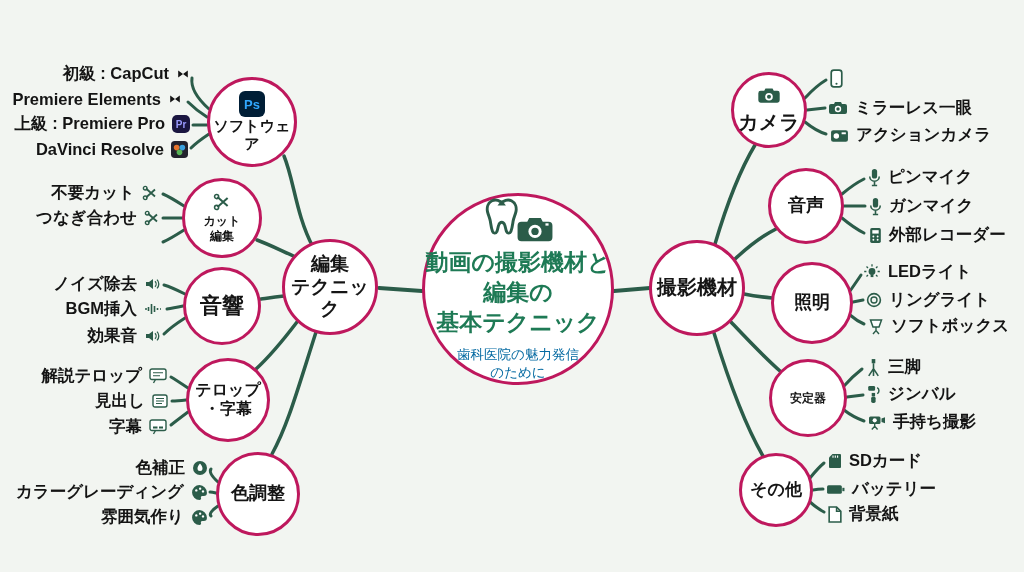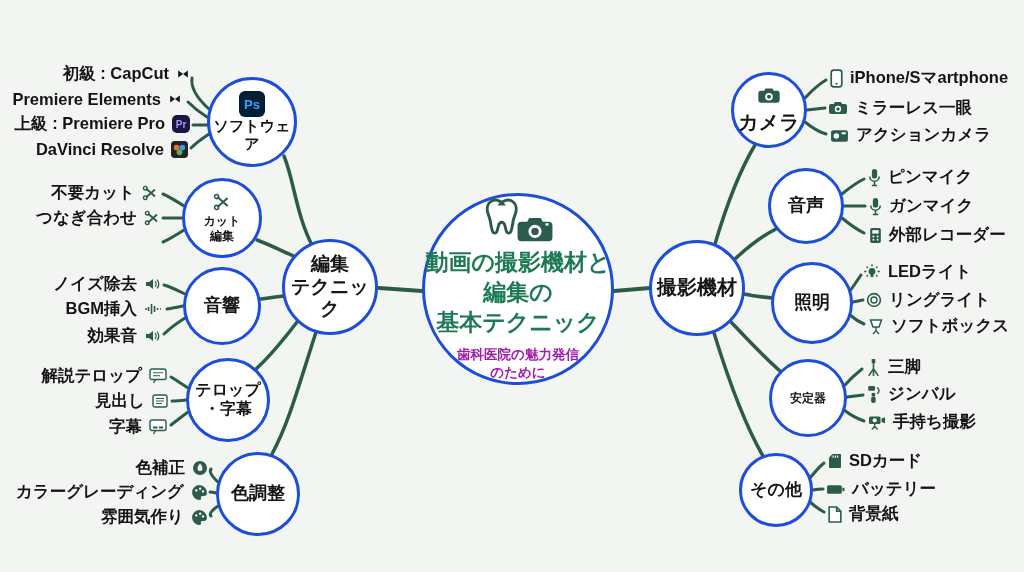--- a/index.html
+++ b/index.html
@@ -1,26 +1,26 @@
 <!DOCTYPE html>
 <html><head>
 <meta charset="utf-8">
 <style>
   html,body{margin:0;padding:0}
   .canvas{position:relative;width:1024px;height:572px;background:#f2f5f1;
     font-family:"Liberation Sans","DejaVu Sans",sans-serif;overflow:hidden}
   svg.links{position:absolute;left:0;top:0}
   svg.links path{fill:none;stroke:#2b5c49;stroke-linecap:round}
-  .node{position:absolute;background:#ffffff;border:3px solid #1d4ed8;border-radius:50%;
+  .node{position:absolute;background:#ffffff;border:3px solid #be185d;border-radius:50%;
     display:flex;flex-direction:column;align-items:center;justify-content:center;
     text-align:center;font-weight:bold;color:#151515;line-height:1.18;box-sizing:border-box}
   .pre{white-space:pre-line}
   .center-node{border-width:3.5px}
   .center-title{color:#1e7a55;font-size:23px;font-weight:bold;line-height:1.3;margin-top:2px}
-  .center-sub{color:#a21caf;font-size:13.5px;font-weight:bold;line-height:1.35;margin-top:8px}
+  .center-sub{color:#0369a1;font-size:13.5px;font-weight:normal;line-height:1.35;margin-top:8px}
   .center-icons{position:relative;width:86px;height:50px}
   .center-icons .tooth{position:absolute;left:6px;top:0}
   .center-icons .cam{position:absolute;left:40px;top:18px}
   .leaf{position:absolute;display:flex;align-items:center;gap:7px;height:24px;
     font-size:16.5px;font-weight:bold;color:#141414;white-space:nowrap}
   .leaf .ic{display:inline-flex;align-items:center;justify-content:center;flex:0 0 auto}
   .badge{display:inline-flex;align-items:center;justify-content:center;
     border-radius:5px;font-weight:bold;letter-spacing:0}
   .badge-ps{width:26px;height:26px;background:#001e36;color:#31a8ff;font-size:13px;border-radius:6px}
   .badge-pr{width:18px;height:18px;background:#1a1640;color:#9b9bff;font-size:10px}
@@ -125,21 +125,21 @@
     <span class="ic">
       <svg width="18" height="18" viewBox="0 0 16 16">
           <path d="M4 3.5 13 11.5 M4 12.5 13 4.5" stroke="#2b5c49" stroke-width="1.8" fill="none"></path>
           <circle cx="3.2" cy="3.2" r="1.8" fill="none" stroke="#2b5c49" stroke-width="1.4"></circle>
           <circle cx="3.2" cy="12.8" r="1.8" fill="none" stroke="#2b5c49" stroke-width="1.4"></circle>
         </svg>
     </span>
     <span class="pre">カット
 編集</span>
   </div>
-  <div class="node" style="left:183px;top:267px;width:78px;height:78px;font-size:18px">
+  <div class="node" style="left:183px;top:267px;width:78px;height:78px;font-size:22px">
     <span class="pre">音響</span>
   </div>
   <div class="node" style="left:186px;top:358px;width:84px;height:84px;font-size:16px">
     <span class="pre">テロップ
 ・字幕</span>
   </div>
   <div class="node" style="left:216px;top:452px;width:84px;height:84px;font-size:18px">
     <span class="pre">色調整</span>
   </div>
 
@@ -308,21 +308,20 @@
       </span>
   </div>
 
   <div class="leaf" style="left:830px;top:66px">
     <span class="ic">
         <svg width="13" height="19" viewBox="0 0 12 18">
           <rect x="1" y="1" width="10" height="16" rx="2.5" fill="#ffffff" stroke="#2b5c49" stroke-width="1.6"></rect>
           <circle cx="6" cy="14" r="1" fill="#2b5c49"></circle>
         </svg>
       </span>
-    <span>iPhone/Sマartphone</span>
   </div>
   <div class="leaf" style="left:828px;top:96px">
     <span class="ic">
         <svg width="20" height="16" viewBox="0 0 20 16">
           <path d="M7 2 6 4H3a2 2 0 0 0-2 2v6a2 2 0 0 0 2 2h14a2 2 0 0 0 2-2V6a2 2 0 0 0-2-2h-3l-1-2z" fill="#2b5c49"></path>
           <circle cx="10" cy="9" r="3.2" fill="#ffffff"></circle>
           <circle cx="10" cy="9" r="1.7" fill="#2b5c49"></circle>
         </svg>
       </span>
     <span>ミラーレス一眼</span>

